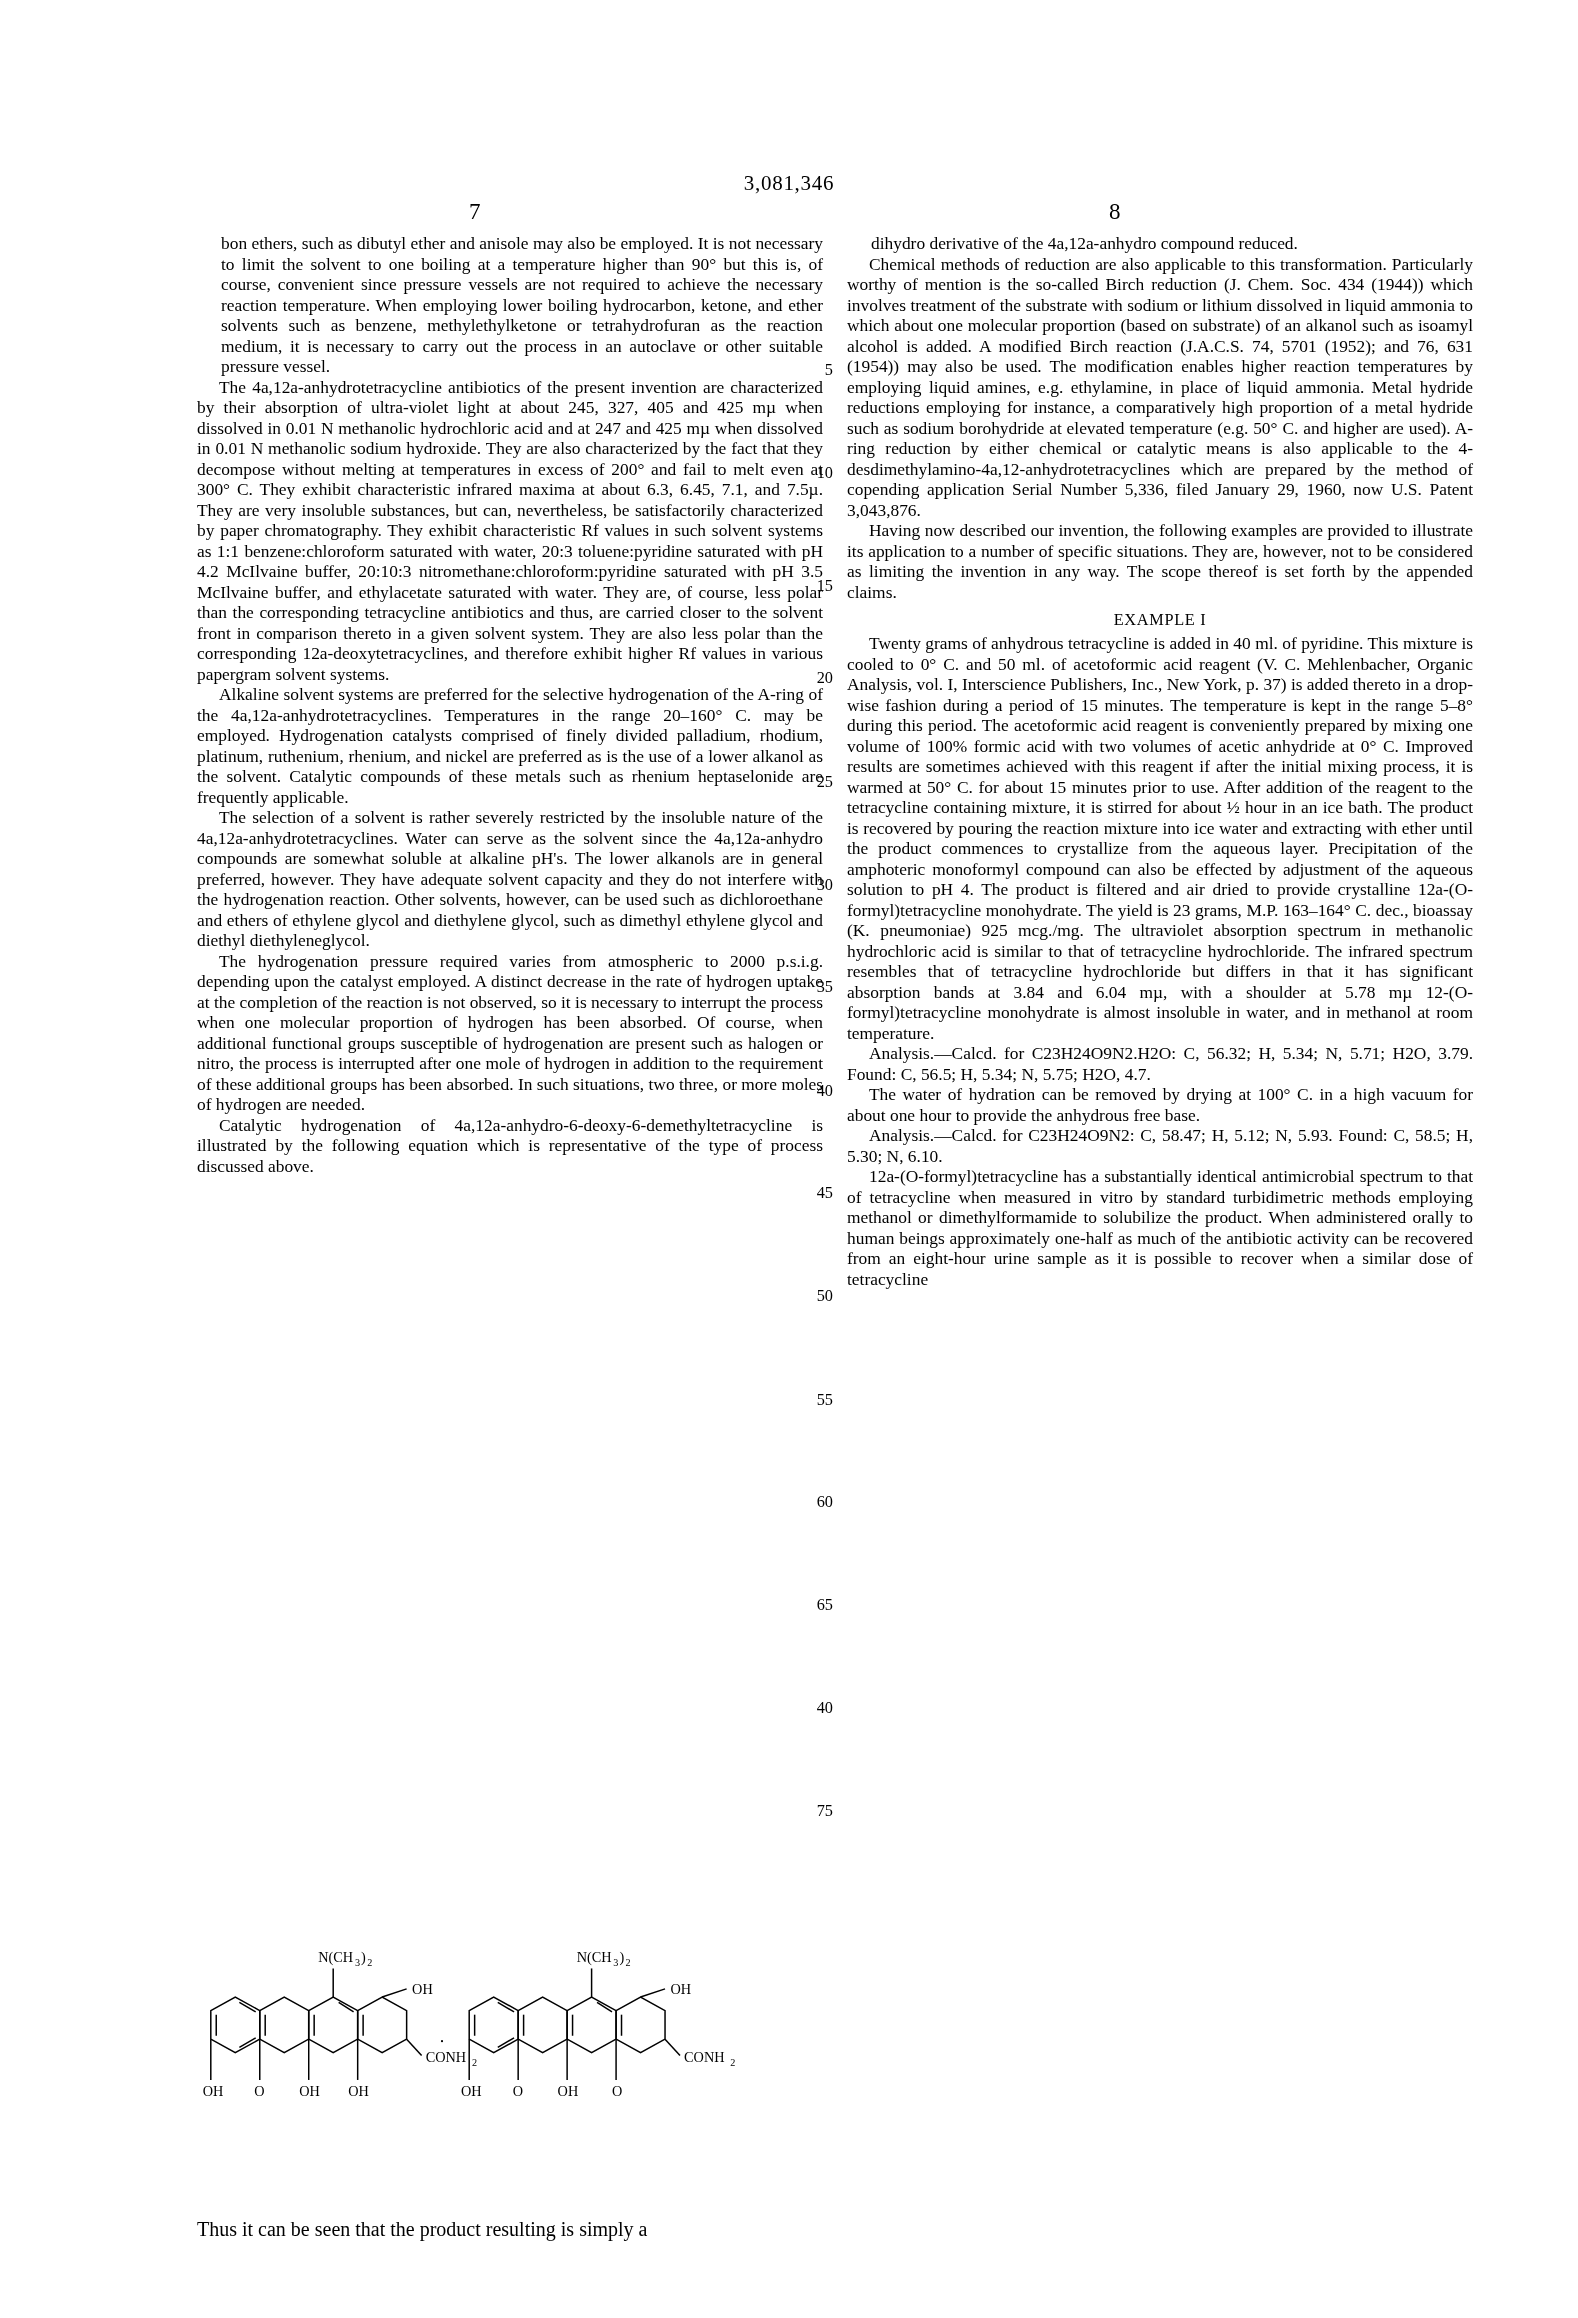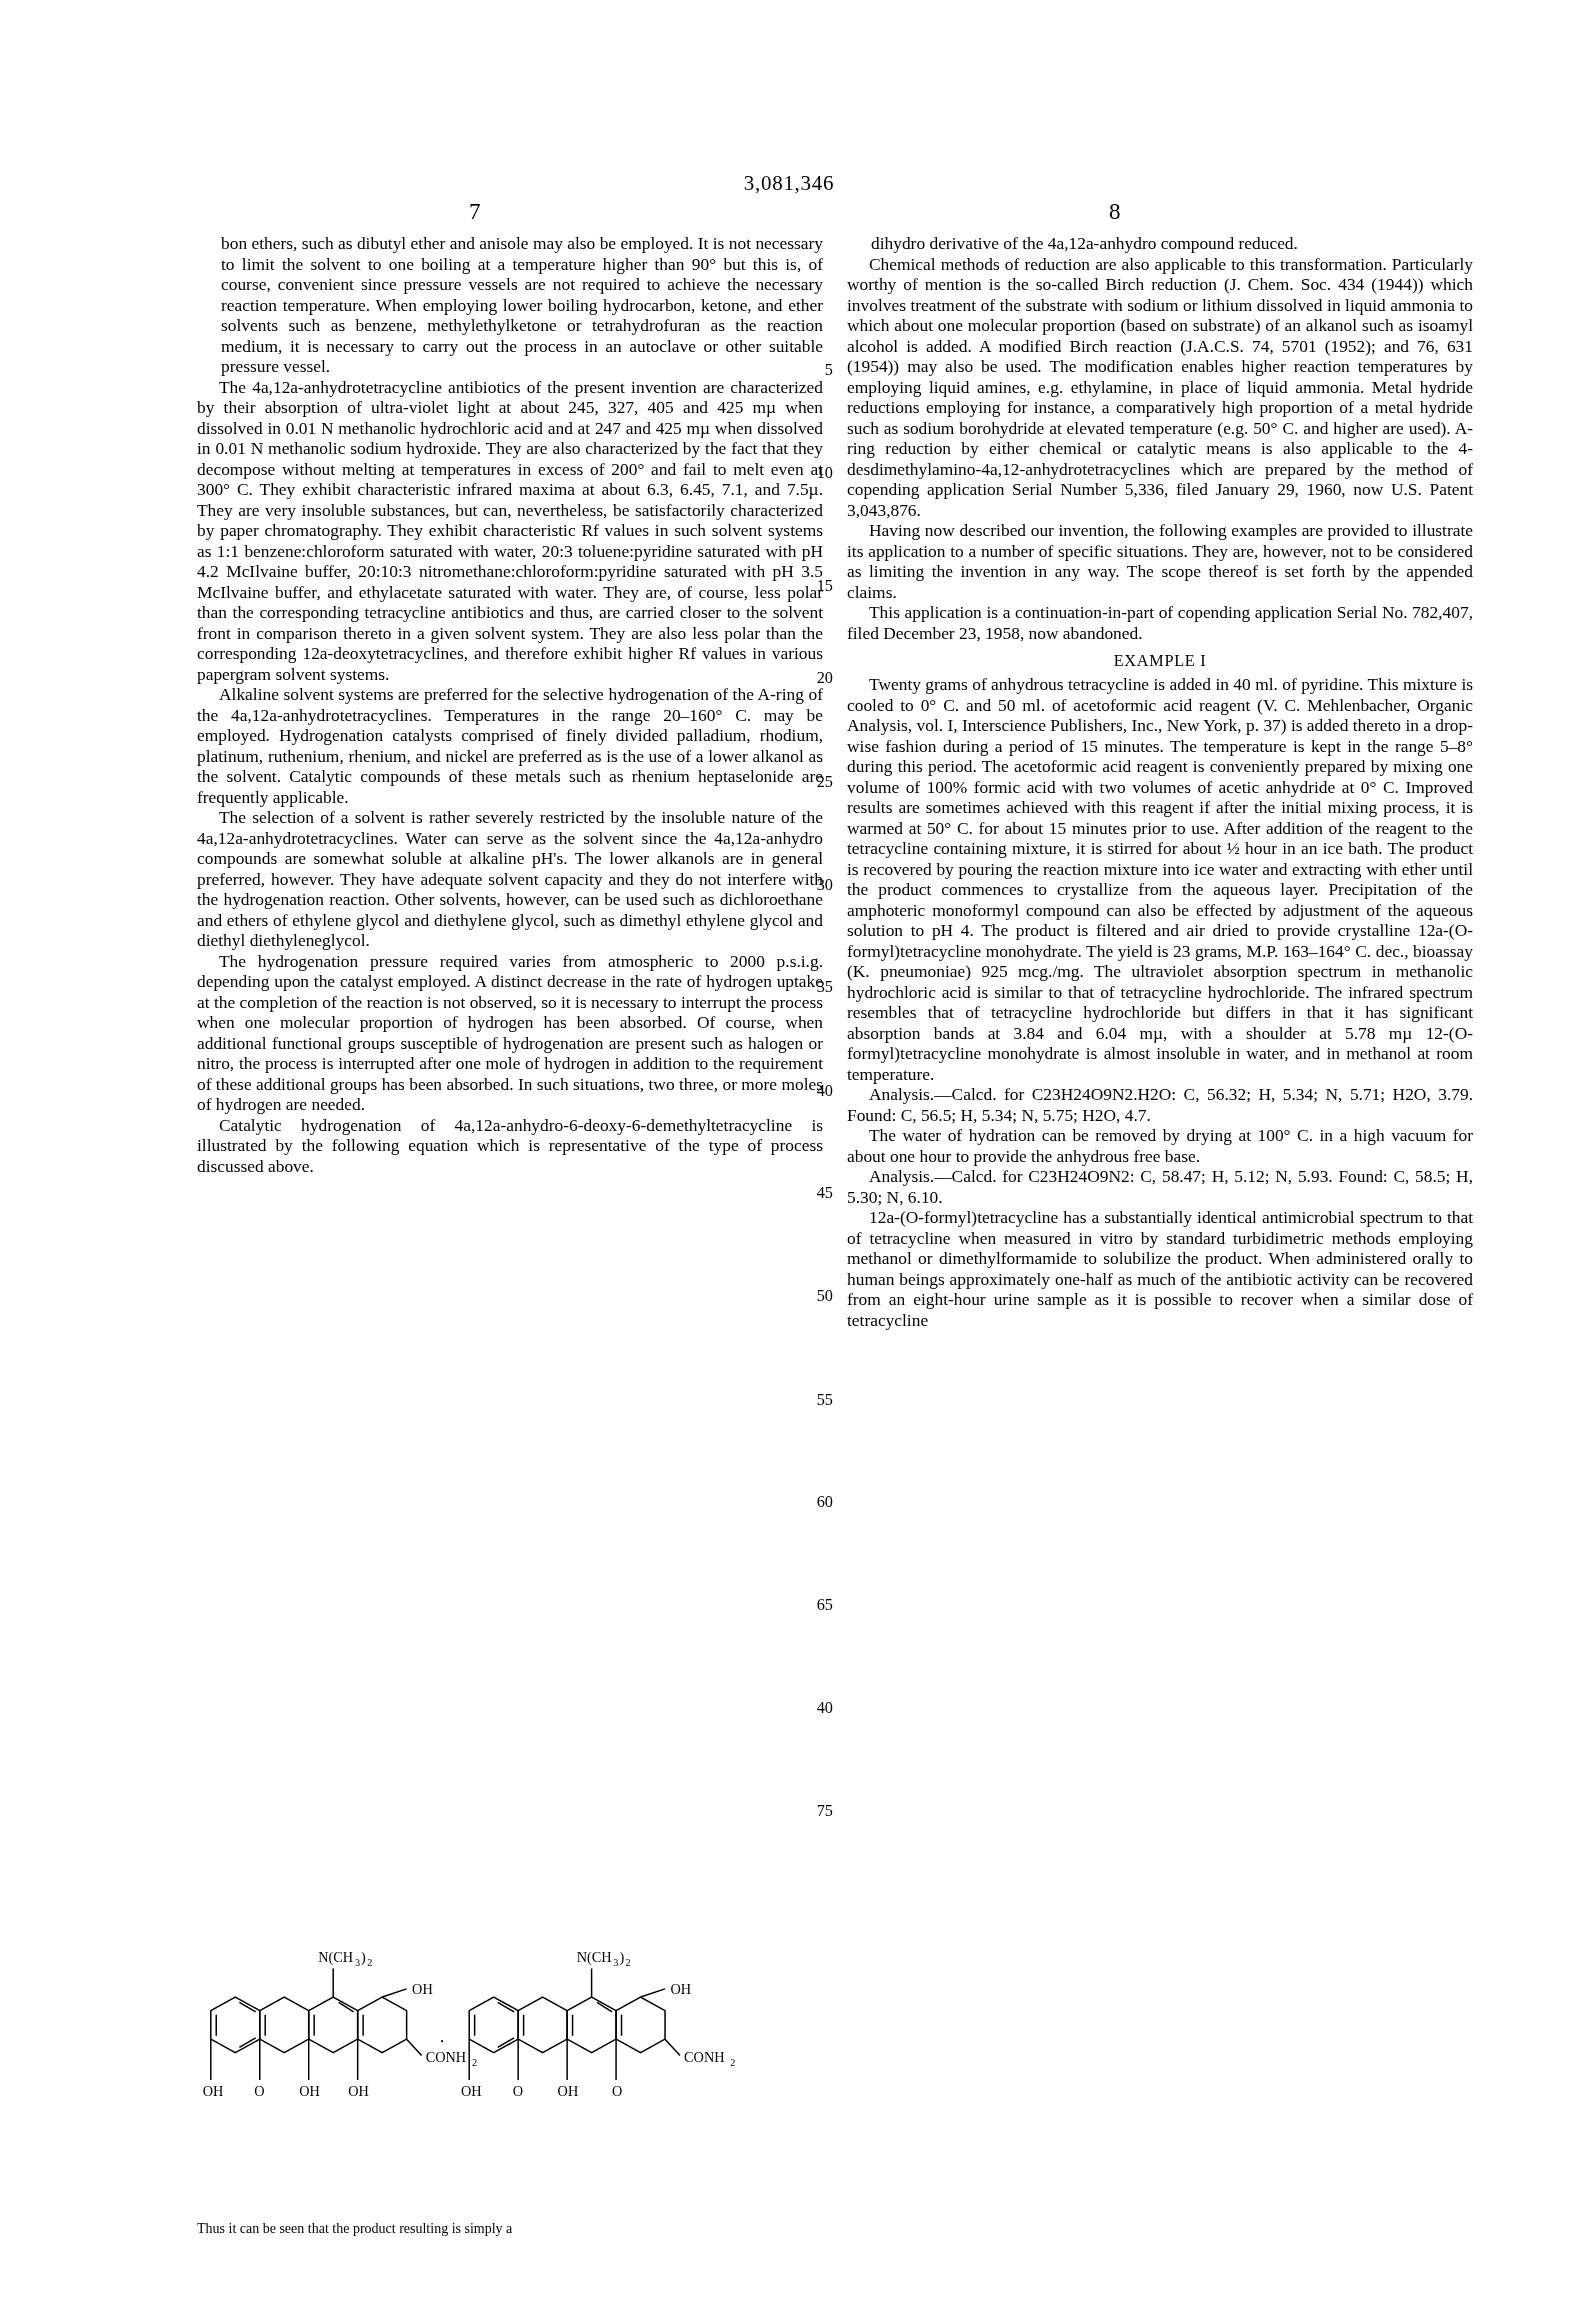--- a/index.html
+++ b/index.html
@@ -94,21 +94,21 @@
     width: 626px;
     height: 272px;
   }
   .struct-svg { display: block; }
 
   .closing-left {
     position: absolute;
     left: 197px;
     top: 2219px;
     width: 626px;
-    font-size: 14px;
+    font-size: 20px;
     line-height: 20.5px;
     font-family: "Liberation Serif", serif;
     text-align: justify;
   }
 </style>
 </head>
 <body>
 
 <div class="page">
 
@@ -141,21 +141,20 @@
     <span style="top:1259px">60</span>
     <span style="top:1362px">65</span>
     <span style="top:1465px">40</span>
     <span style="top:1568px">75</span>
   </div>
 
   <div class="column" id="col-right">
     <p class="noindent">dihydro derivative of the 4a,12a-anhydro compound reduced.</p>
     <p>Chemical methods of reduction are also applicable to this transformation. Particularly worthy of mention is the so-called Birch reduction (J. Chem. Soc. 434 (1944)) which involves treatment of the substrate with sodium or lithium dissolved in liquid ammonia to which about one molecular proportion (based on substrate) of an alkanol such as isoamyl alcohol is added. A modified Birch reaction (J.A.C.S. 74, 5701 (1952); and 76, 631 (1954)) may also be used. The modification enables higher reaction temperatures by employing liquid amines, e.g. ethylamine, in place of liquid ammonia. Metal hydride reductions employing for instance, a comparatively high proportion of a metal hydride such as sodium borohydride at elevated temperature (e.g. 50° C. and higher are used). A-ring reduction by either chemical or catalytic means is also applicable to the 4-desdimethylamino-4a,12-anhydrotetracyclines which are prepared by the method of copending application Serial Number 5,336, filed January 29, 1960, now U.S. Patent 3,043,876.</p>
     <p>Having now described our invention, the following examples are provided to illustrate its application to a number of specific situations. They are, however, not to be considered as limiting the invention in any way. The scope thereof is set forth by the appended claims.</p>
-    <p>This application is a continuation-in-part of copending application Serial No. 782,407, filed December 23, 1958, now abandoned.</p>
     <p class="center">EXAMPLE I</p>
     <p>Twenty grams of anhydrous tetracycline is added in 40 ml. of pyridine. This mixture is cooled to 0° C. and 50 ml. of acetoformic acid reagent (V. C. Mehlenbacher, Organic Analysis, vol. I, Interscience Publishers, Inc., New York, p. 37) is added thereto in a drop-wise fashion during a period of 15 minutes. The temperature is kept in the range 5–8° during this period. The acetoformic acid reagent is conveniently prepared by mixing one volume of 100% formic acid with two volumes of acetic anhydride at 0° C. Improved results are sometimes achieved with this reagent if after the initial mixing process, it is warmed at 50° C. for about 15 minutes prior to use. After addition of the reagent to the tetracycline containing mixture, it is stirred for about ½ hour in an ice bath. The product is recovered by pouring the reaction mixture into ice water and extracting with ether until the product commences to crystallize from the aqueous layer. Precipitation of the amphoteric monoformyl compound can also be effected by adjustment of the aqueous solution to pH 4. The product is filtered and air dried to provide crystalline 12a-(O-formyl)tetracycline monohydrate. The yield is 23 grams, M.P. 163–164° C. dec., bioassay (K. pneumoniae) 925 mcg./mg. The ultraviolet absorption spectrum in methanolic hydrochloric acid is similar to that of tetracycline hydrochloride. The infrared spectrum resembles that of tetracycline hydrochloride but differs in that it has significant absorption bands at 3.84 and 6.04 mµ, with a shoulder at 5.78 mµ 12-(O-formyl)tetracycline monohydrate is almost insoluble in water, and in methanol at room temperature.</p>
     <p>Analysis.—Calcd. for C23H24O9N2.H2O: C, 56.32; H, 5.34; N, 5.71; H2O, 3.79. Found: C, 56.5; H, 5.34; N, 5.75; H2O, 4.7.</p>
     <p>The water of hydration can be removed by drying at 100° C. in a high vacuum for about one hour to provide the anhydrous free base.</p>
     <p>Analysis.—Calcd. for C23H24O9N2: C, 58.47; H, 5.12; N, 5.93. Found: C, 58.5; H, 5.30; N, 6.10.</p>
     <p>12a-(O-formyl)tetracycline has a substantially identical antimicrobial spectrum to that of tetracycline when measured in vitro by standard turbidimetric methods employing methanol or dimethylformamide to solubilize the product. When administered orally to human beings approximately one-half as much of the antibiotic activity can be recovered from an eight-hour urine sample as it is possible to recover when a similar dose of tetracycline</p>
   </div>
 
   <div class="structures">
     <svg class="struct-svg" width="626" height="272" viewBox="0 0 920 400" xmlns="http://www.w3.org/2000/svg">

